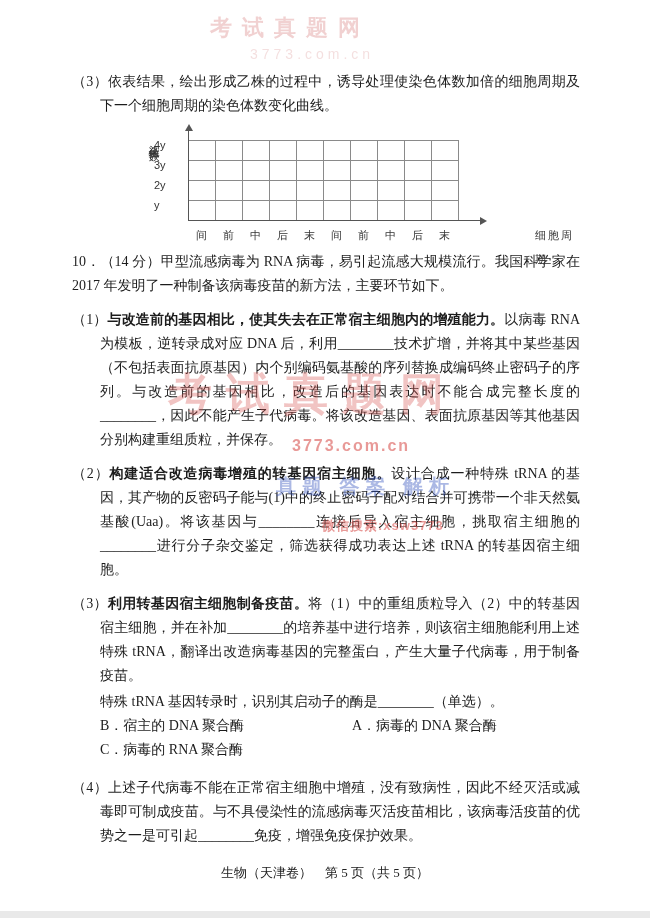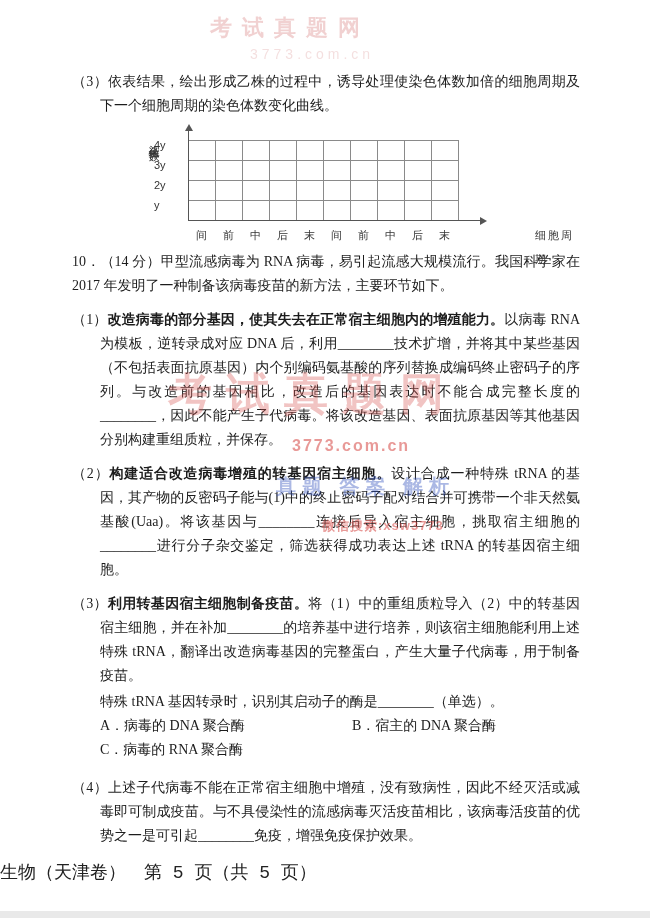--- a/index.html
+++ b/index.html
@@ -43,21 +43,21 @@
   
   .wm{position:absolute;z-index:2;pointer-events:none;white-space:nowrap;
       font-family:"Liberation Sans","DejaVu Sans",sans-serif;}
   .wm-top{top:16px;left:210px;font-size:22px;font-weight:bold;letter-spacing:10px;color:rgba(205,90,90,0.28);}
   .wm-top2{top:42px;left:250px;font-size:14px;letter-spacing:4px;color:rgba(205,110,110,0.22);}
   .wm-center{top:382px;left:168px;font-size:44px;font-weight:bold;letter-spacing:14px;color:rgba(214,82,78,0.34);}
   .wm-url{top:434px;left:292px;font-size:16px;font-weight:bold;letter-spacing:2px;color:rgba(214,70,66,0.55);}
   .wm-blue{top:474px;left:276px;font-size:20px;font-weight:bold;letter-spacing:6px;color:rgba(55,85,190,0.42);}
   .wm-wechat{top:502px;left:322px;font-size:13px;font-weight:bold;color:rgba(214,70,66,0.55);letter-spacing:1px;margin-top:12px;}
   
-  .footer{position:absolute;z-index:1;bottom:26px;left:0;width:100%;font-size:18px;color:#222;font-family:Liberation Mono, monospace;}
+  .footer{position:absolute;z-index:1;bottom:26px;left:0;width:100%;text-align:center;font-size:13px;color:#222;}
 </style>
 </head>
 <body>
 
 <div class="page">
 
   <div class="wm wm-top">考试真题网</div>
   <div class="wm wm-top2">3773.com.cn</div>
   <div class="wm wm-center">考试真题网</div>
   <div class="wm wm-url">3773.com.cn</div>
@@ -87,30 +87,30 @@
       <span class="xtick" style="left:181px">间</span>
       <span class="xtick" style="left:208px">前</span>
       <span class="xtick" style="left:235px">中</span>
       <span class="xtick" style="left:262px">后</span>
       <span class="xtick" style="left:289px">末</span>
       <div class="xlab">细胞周期</div>
     </div>
 
     <p class="para">10．（14 分）甲型流感病毒为 RNA 病毒，易引起流感大规模流行。我国科学家在 2017 年发明了一种制备该病毒疫苗的新方法，主要环节如下。</p>
 
-    <p class="para hang"><span>（1）</span><span class="lead">改造病毒的部分基因，使其失去在正常宿主细胞内的增殖能力。</span><span>以病毒 RNA 为模板，逆转录成对应 DNA 后，利用________技术扩增，并将其中某些基因（不包括表面抗原基因）内个别编码氨基酸的序列替换成编码终止密码子的序列。与改造前的基因相比，改造后的基因表达时不能合成完整长度的________，因此不能产生子代病毒。将该改造基因、表面抗原基因等其他基因分别构建重组质粒，并保存。</span></p>
+    <p class="para hang"><span>（1）</span><span class="lead">与改造前的基因相比，使其失去在正常宿主细胞内的增殖能力。</span><span>以病毒 RNA 为模板，逆转录成对应 DNA 后，利用________技术扩增，并将其中某些基因（不包括表面抗原基因）内个别编码氨基酸的序列替换成编码终止密码子的序列。与改造前的基因相比，改造后的基因表达时不能合成完整长度的________，因此不能产生子代病毒。将该改造基因、表面抗原基因等其他基因分别构建重组质粒，并保存。</span></p>
 
     <p class="para hang"><span>（2）</span><span class="lead">构建适合改造病毒增殖的转基因宿主细胞。</span><span>设计合成一种特殊 tRNA 的基因，其产物的反密码子能与(1)中的终止密码子配对结合并可携带一个非天然氨基酸(Uaa)。将该基因与________连接后导入宿主细胞，挑取宿主细胞的________进行分子杂交鉴定，筛选获得成功表达上述 tRNA 的转基因宿主细胞。</span></p>
 
     <div class="para">
       <p class="hang"><span>（3）</span><span class="lead">利用转基因宿主细胞制备疫苗。</span><span>将（1）中的重组质粒导入（2）中的转基因宿主细胞，并在补加________的培养基中进行培养，则该宿主细胞能利用上述特殊 tRNA，翻译出改造病毒基因的完整蛋白，产生大量子代病毒，用于制备疫苗。</span></p>
       <p class="followup">特殊 tRNA 基因转录时，识别其启动子的酶是________（单选）。</p>
       <div class="opt-row">
+        <span>B．宿主的 DNA 聚合酶</span>
         <span>A．病毒的 DNA 聚合酶</span>
-        <span>B．宿主的 DNA 聚合酶</span>
       </div>
       <div class="opt-row">
         <span>C．病毒的 RNA 聚合酶</span>
       </div>
     </div>
 
     <p class="para hang" style="margin-top:14px"><span>（4）</span><span>上述子代病毒不能在正常宿主细胞中增殖，没有致病性，因此不经灭活或减毒即可制成疫苗。与不具侵染性的流感病毒灭活疫苗相比，该病毒活疫苗的优势之一是可引起________免疫，增强免疫保护效果。</span></p>
 
   </div>
 

